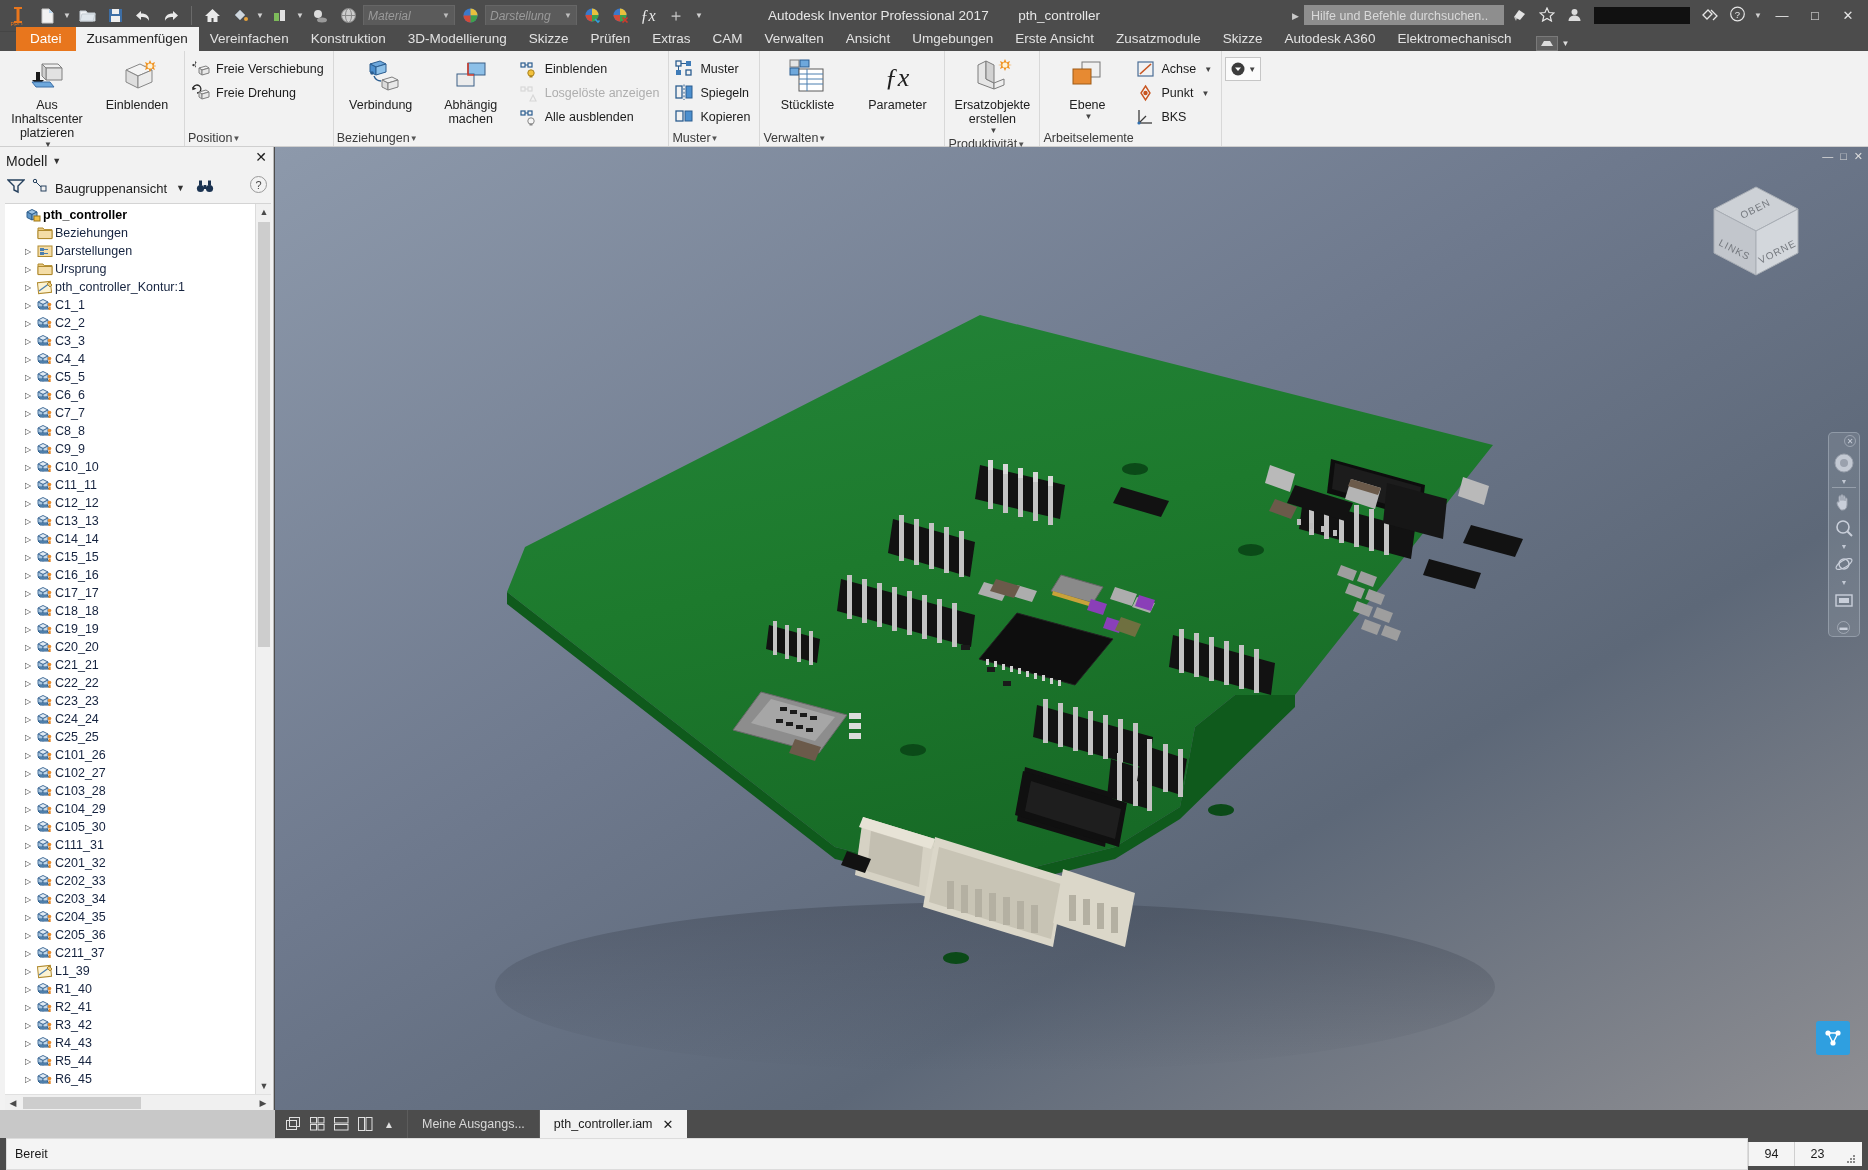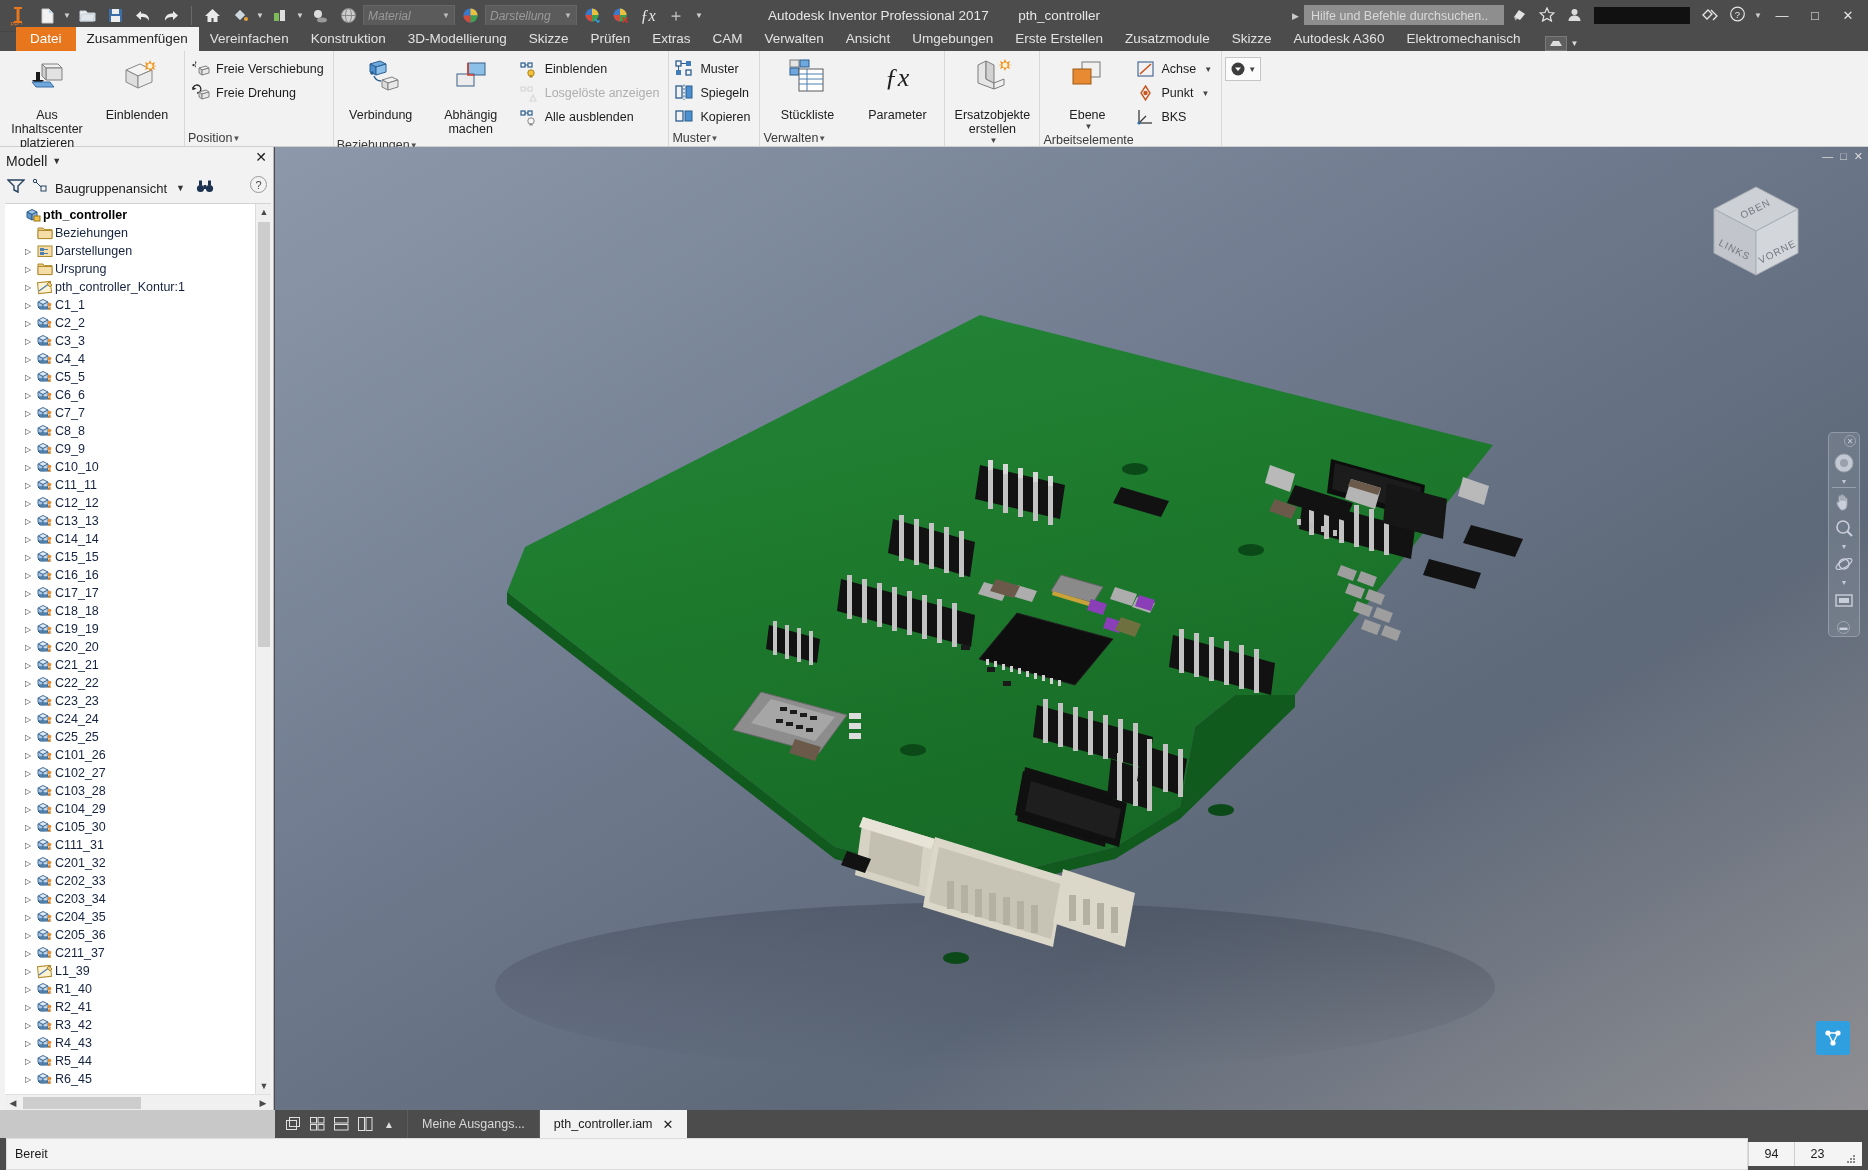--- a/index.html
+++ b/index.html
@@ -81,21 +81,21 @@
   .panelBody { flex: 1; display: flex; align-items: flex-start; padding-top: 4px; gap: 2px;}
   .panelTitle {
     height: 16px; text-align: center; font-size: 12.5px; color: #3a3a3a;
     display: flex; align-items: center; 
   }
   .panelTitle .pd { font-size: 8px; color: #555; }
   .bigBtn {
     width: 88px; display: flex; flex-direction: column; align-items: center;
     padding: 2px 2px; cursor: default;
   }
-  .bigBtn .lbl { font-size: 12.5px; color: #202020; text-align: center; line-height: 14px; margin-top: 13px;}
+  .bigBtn .lbl { font-size: 12.5px; color: #202020; text-align: center; line-height: 14px; margin-top: 3px;}
   .bigIcon { width: 40px; height: 38px; display: flex; align-items: center; justify-content: center; }
   .smallList { display: flex; flex-direction: column; padding-top: 2px; }
   .smallBtn {
     display: flex; align-items: center; gap: 6px; padding: 2px 6px 2px 3px;
     font-size: 12.5px; color: #1c1c1c; white-space: nowrap; height: 24px;
   }
   .smallBtn.dis { color: #aeaeae; }
   .sIcon { width: 19px; height: 18px; display: flex; align-items: center; justify-content: center;}
   .miniDrop { font-size: 8px; color: #444; margin-left: 2px;}
 
@@ -385,21 +385,21 @@
     <div class="tab">Vereinfachen</div>
     <div class="tab">Konstruktion</div>
     <div class="tab">3D-Modellierung</div>
     <div class="tab">Skizze</div>
     <div class="tab">Prüfen</div>
     <div class="tab">Extras</div>
     <div class="tab">CAM</div>
     <div class="tab">Verwalten</div>
     <div class="tab">Ansicht</div>
     <div class="tab">Umgebungen</div>
-    <div class="tab">Erste Erstellen</div>
+    <div class="tab">Erste Ansicht</div>
     <div class="tab">Zusatzmodule</div>
     <div class="tab">Skizze</div>
     <div class="tab">Autodesk A360</div>
     <div class="tab">Elektromechanisch</div>
     <div class="tabDrop">
       <span class="tabDropBox">
         <svg width="14" height="9" viewBox="0 0 14 9">
           <path d="M1,7 h12 l-3,-5 h-6z" fill="#dcdcdc"></path>
         </svg>
       </span>

